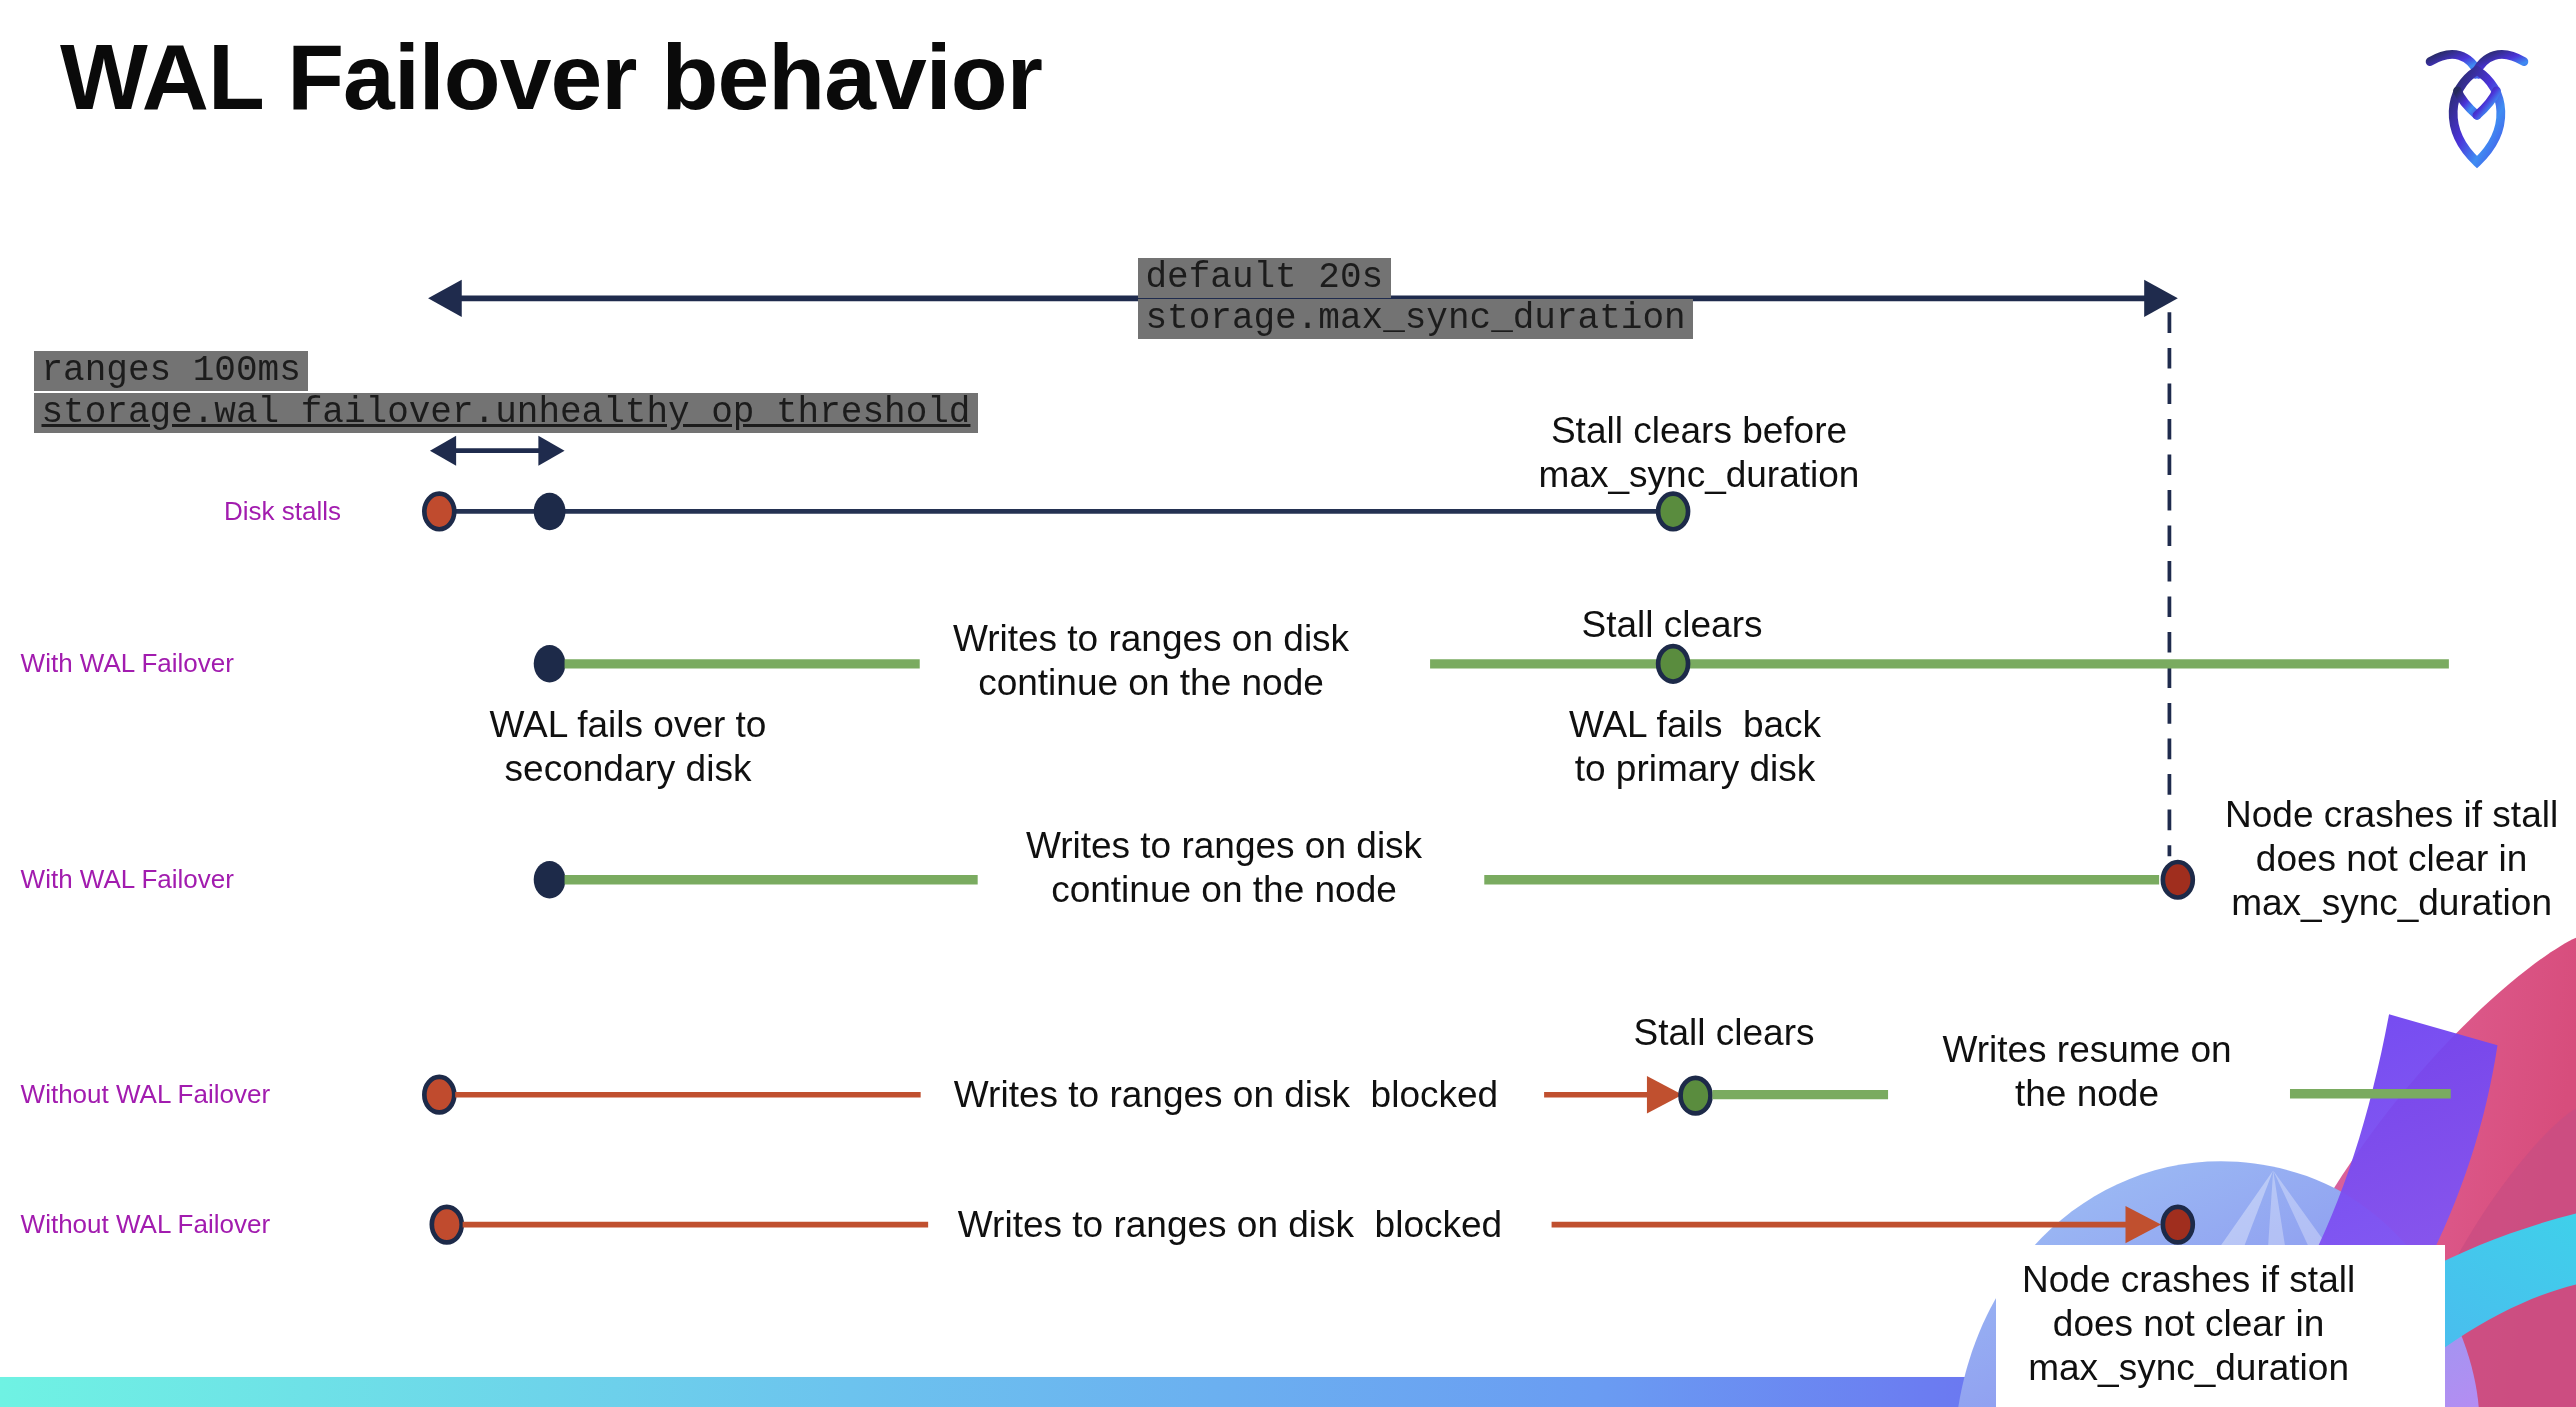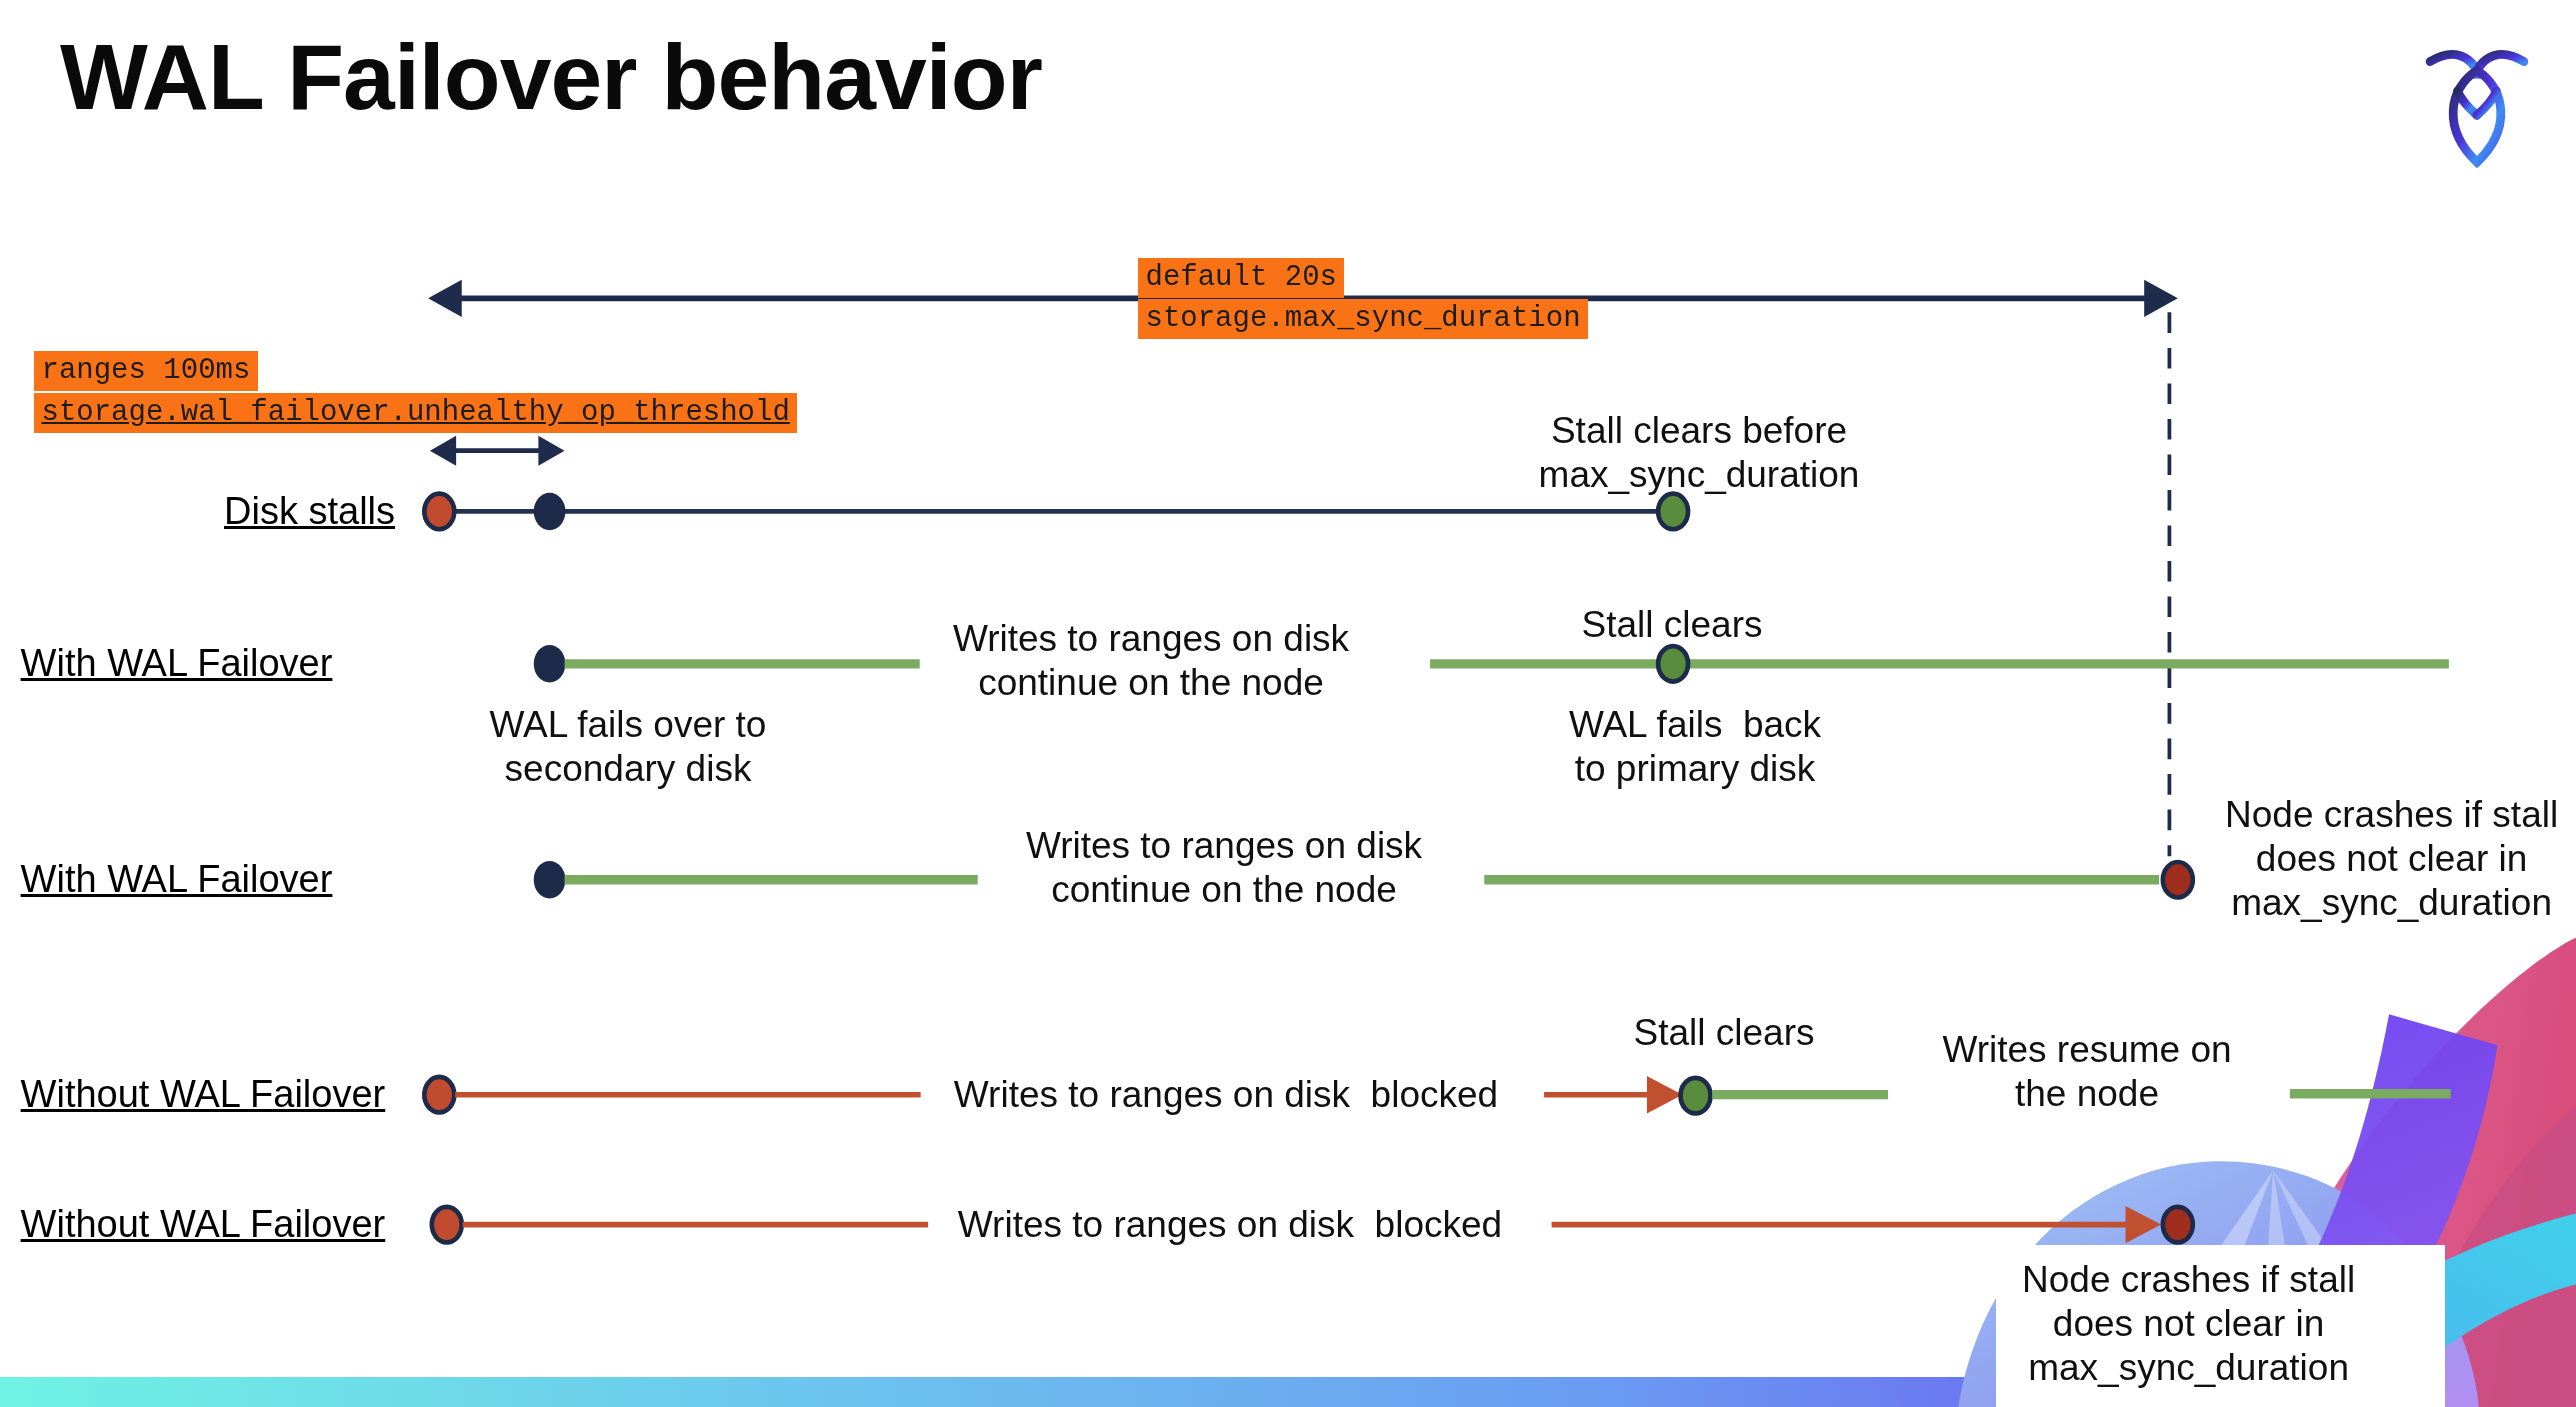--- a/index.html
+++ b/index.html
@@ -2,23 +2,23 @@
 <html style="font-size:15px"><head>
 <meta charset="utf-8">
 <style>
   html,body{margin:0;padding:0;background:#ffffff;}
   #canvas{position:relative;width:2576px;height:1408px;overflow:hidden;background:#ffffff;
           font-family:"Liberation Sans",sans-serif;color:#111;}
   #art,#diagram{position:absolute;left:0;top:0;width:2576px;height:1408px;}
   #art{z-index:0;} #diagram{z-index:2;}
   .txt{position:absolute;z-index:3;}
   .page-title{left:60px;top:17px;font-size:93px;font-weight:800;letter-spacing:-0.9px;color:#0a0a0a;line-height:1.3;}
-  .mono{font-family:"Liberation Mono","DejaVu Sans Mono",monospace;font-size:29px;line-height:36px;
-        background:#f97316;color:#1c1c1c;padding:1.9px 7.5px;white-space:nowrap;}
-  .rowlabel{font-size:38px;line-height:47px;color:#000000;white-space:nowrap;text-decoration:underline;}
+  .mono{font-family:"Liberation Mono","DejaVu Sans Mono",monospace;font-size:36px;line-height:36px;
+        background:#737373;color:#1c1c1c;padding:1.9px 7.5px;white-space:nowrap;}
+  .rowlabel{font-size:26px;line-height:47px;color:#a21caf;white-space:nowrap;}
   .callout{font-size:37px;line-height:44px;color:#101010;text-align:center;white-space:pre-wrap;transform:translateX(-50%);}
   .callout.leftalign{text-align:center;transform:none;}
   .whitebox{position:absolute;z-index:4;left:1996px;top:1245px;width:449px;height:163px;background:#ffffff;}
   .whitebox .callout{position:absolute;left:26px;top:13px;}
   .logo{position:absolute;z-index:3;left:2423px;top:45px;width:108px;height:127px;}
 </style>
 </head>
 <body>
 
 <div id="canvas">

